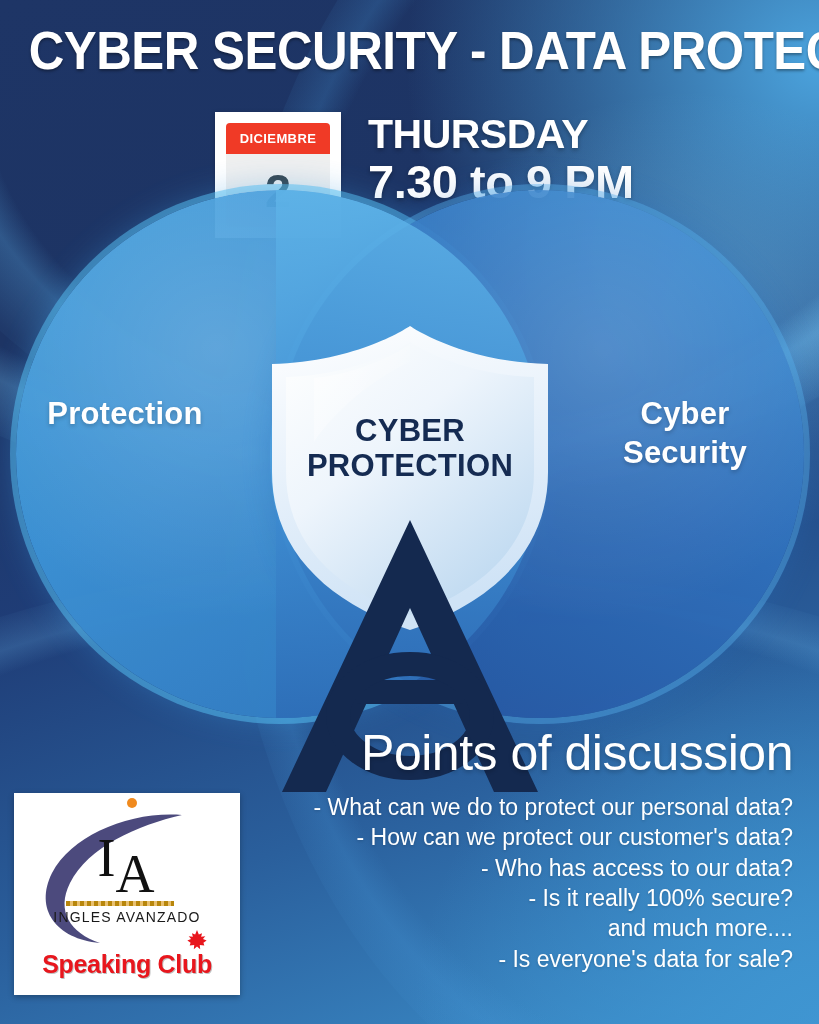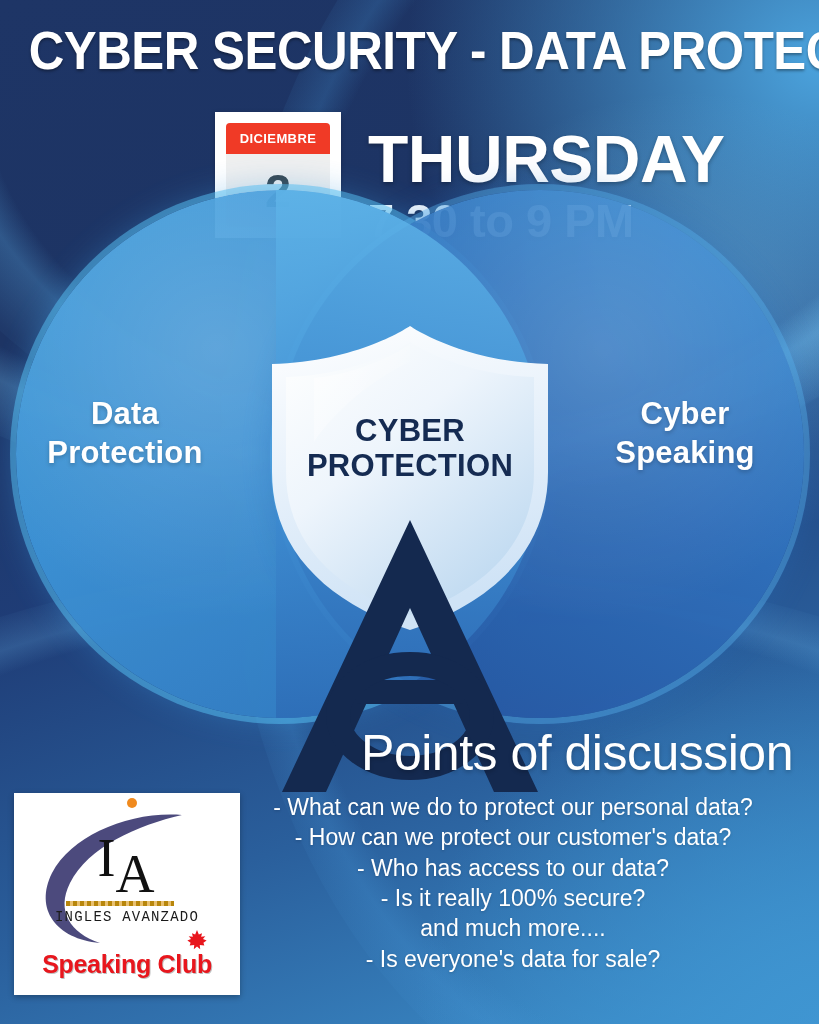--- a/index.html
+++ b/index.html
@@ -58,21 +58,21 @@
     position:relative;display:flex;align-items:center;justify-content:center;
   }
   .cal-day{font-size:47px;font-weight:bold;color:#36454f;line-height:1;}
   .cal-fold{
     position:absolute;right:0;bottom:0;width:22px;height:22px;
     background:linear-gradient(225deg,#d8d8d8 0 50%, rgba(0,0,0,0) 50%);
   }
 
   
   .date-block{position:absolute;left:368px;top:112px;color:#fff;text-shadow:0 2px 4px rgba(0,0,0,.3);}
-  .date-day{font-size:66px;font-weight:bold;line-height:1.08;letter-spacing:-0.5px;margin-top:12px;}
+  .date-day{font-size:41px;font-weight:bold;line-height:1.08;letter-spacing:-0.5px;}
   .date-time{font-size:47px;font-weight:bold;line-height:1.12;letter-spacing:-0.5px;}
 
   
   .venn{position:absolute;left:0;top:190px;width:819px;height:560px;}
   .circle{
     position:absolute;top:0;width:528px;height:528px;border-radius:50%;
   }
   .c-left{
     left:16px;
     background:
@@ -125,21 +125,21 @@
   }
 
   
   .points-h{
     position:absolute;right:26px;top:728px;
     color:#fff;font-size:50px;line-height:1;letter-spacing:-.5px;
     text-shadow:0 2px 4px rgba(0,0,0,.22);
   }
   .points-list{
     position:absolute;right:26px;top:792px;width:560px;
-    text-align:center;color:#ffffff;font-size:23px;line-height:1.32;
+    text-align:right;color:#ffffff;font-size:23px;line-height:1.32;
     text-shadow:0 1px 3px rgba(0,0,0,.18);
   }
   .points-list div{white-space:nowrap;}
 
   
   .logo-card{
     position:absolute;left:14px;top:793px;width:226px;height:202px;
     background:#ffffff;box-shadow:0 2px 6px rgba(0,0,0,.3);
     overflow:hidden;
   }
@@ -149,21 +149,21 @@
     font-family:"Liberation Serif", serif;font-size:54px;color:#111;line-height:1;
     letter-spacing:2px;
   }
   .logo-ia .a-low{display:inline-block;transform:translateY(16px);margin-left:-2px;}
   .logo-rule{
     position:absolute;left:52px;top:108px;width:108px;height:5px;
     background:repeating-linear-gradient(90deg,#b8860b 0 4px,#e8c070 4px 7px);
   }
   .logo-sub{
     position:absolute;left:0;right:0;top:116px;text-align:center;
-    font-family:Liberation Mono, monospace;font-size:14px;color:#1a1a1a;letter-spacing:1.2px;
+    font-family:Liberation Sans, sans-serif;font-size:14px;color:#1a1a1a;letter-spacing:1.2px;
   }
   .logo-club{
     position:absolute;left:0;right:0;bottom:16px;text-align:center;
     font-size:25px;font-weight:bold;color:#e8161d;letter-spacing:-.3px;
     text-shadow:1px 1px 0 rgba(0,0,0,.25);
     margin-top:18px;
   }
   .maple{position:absolute;right:32px;bottom:44px;width:22px;height:22px;}
 </style>
 </head>
@@ -193,27 +193,26 @@
     <div class="date-day">THURSDAY</div>
     <div class="date-time">7.30 to 9 PM</div>
   </div>
 
   <div class="venn">
     <div class="circle c-left"></div>
     <div class="circle c-right"></div>
     <div class="lens"></div>
 
     <div class="label label-left">
-      <div>Data</div>
       <div>Protection</div>
     </div>
 
     <div class="label label-right">
       <div>Cyber</div>
-      <div>Speaking</div>
+      <div>Security</div>
     </div>
 
     <div class="shield">
       <svg viewBox="0 0 296 312" xmlns="http://www.w3.org/2000/svg" aria-hidden="true">
         <defs>
           <linearGradient id="shdOuter" x1="0" y1="0" x2="0.25" y2="1">
             <stop offset="0%" stop-color="#ffffff"></stop>
             <stop offset="45%" stop-color="#e9f2fb"></stop>
             <stop offset="100%" stop-color="#cfe3f6"></stop>
           </linearGradient>

